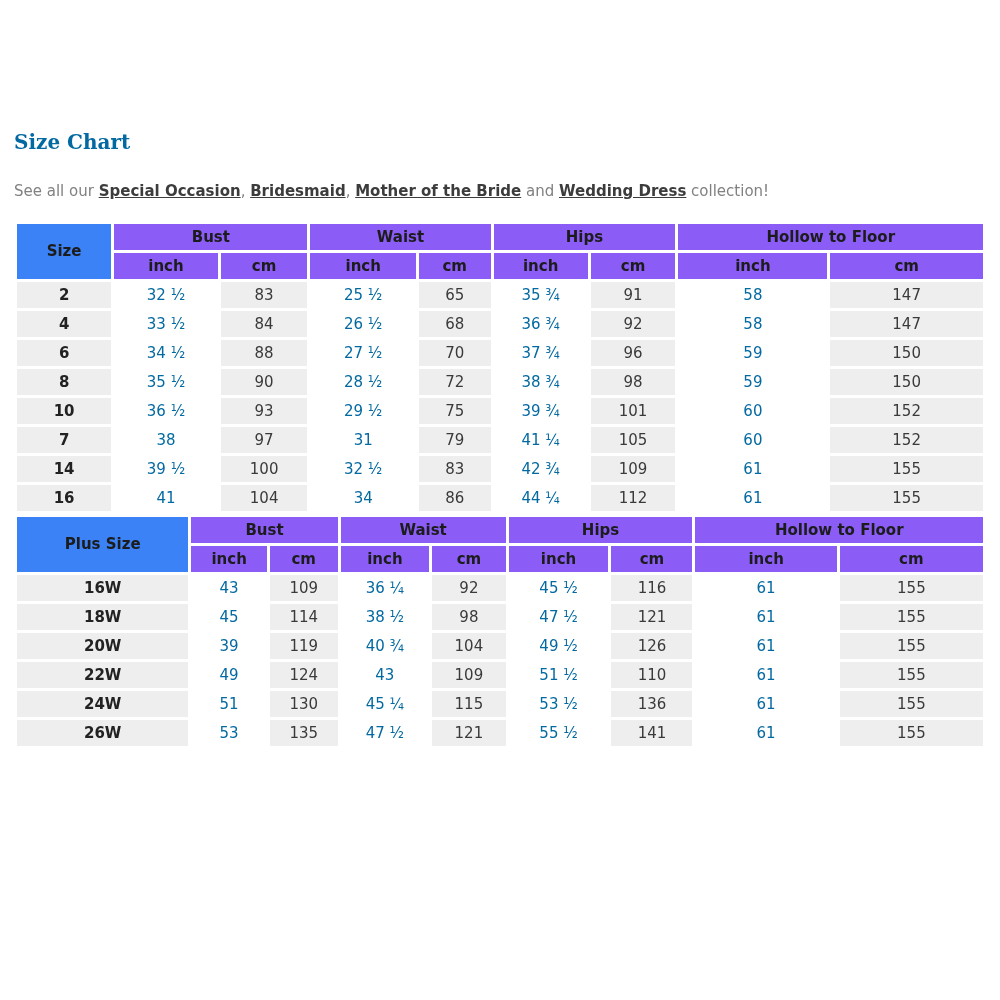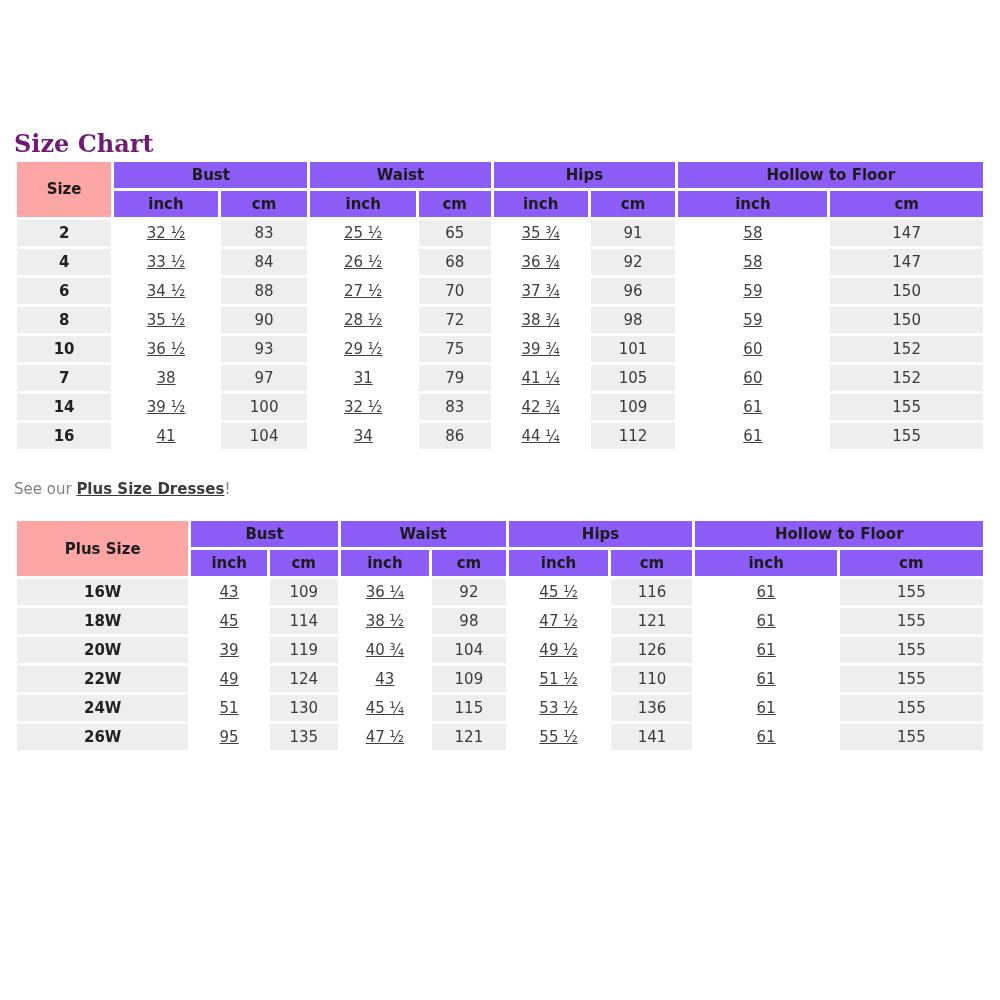--- a/index.html
+++ b/index.html
@@ -10,22 +10,22 @@
     height: 1000px;
     overflow: hidden;
     font-family: "DejaVu Sans", "Liberation Sans", sans-serif;
   }
   .page {
     padding: 0 14px;
   }
   .section-heading {
     font-family: "DejaVu Serif", "Liberation Serif", serif;
     font-weight: bold;
-    font-size: 24px;
-    color: #701a75;
+    font-size: 20px;
+    color: #0369a1;
     margin: 0;
     line-height: 1.2;
   }
   #heading-1 { padding-top: 130px; }
   #heading-2 { margin-top: 18px; }
   .intro {
     font-size: 15px;
     color: #818181;
     margin: 28px 0 19px 0;
     line-height: 1.3;
@@ -46,43 +46,42 @@
   table.size-table th, table.size-table td {
     padding: 0;
     height: 26px;
     text-align: center;
     vertical-align: middle;
     font-size: 15px;
     overflow: hidden;
     white-space: nowrap;
   }
   th.corner-cell {
-    background: #fca5a5;
+    background: #3b82f6;
     font-weight: bold;
     color: #1c1c1c;
   }
   th.group-cell {
     background: #8b5cf6;
     font-weight: bold;
     color: #1c1c1c;
   }
   th.unit-cell {
     background: #8b5cf6;
     font-weight: bold;
     color: #1c1c1c;
   }
   td.col-size {
     background: #eeeeee;
     font-weight: bold;
     color: #222222;
   }
   td.col-inch {
     background: #ffffff;
-    color: #404040;
-    text-decoration: underline;
+    color: #0369a1;
   }
   td.col-cm {
     background: #eeeeee;
     color: #3a3a3a;
     margin-top: 20px;
   }
   
   #size-table col.c0 { width: 10.0%; }
   #size-table col.c1 { width: 11.0%; }
   #size-table col.c2 { width: 9.2%;  }
@@ -103,20 +102,21 @@
   #plus-table col.c7 { width: 15.0%; }
   #plus-table col.c8 { width: 15.2%; }
 </style>
 </head>
 <body>
 
 <div class="page">
 
   <h2 id="heading-1" class="section-heading">Size Chart</h2>
 
+  <p class="intro"><span>See all our </span><a>Special Occasion</a><span>, </span><a>Bridesmaid</a><span>, </span><a>Mother of the Bride</a><span> and </span><a>Wedding Dress</a><span> collection!</span></p>
 
   <table id="size-table" class="size-table">
     <colgroup>
       <col class="c0">
         <col class="c1">
         <col class="c2">
         <col class="c3">
         <col class="c4">
         <col class="c5">
         <col class="c6">
@@ -228,21 +228,20 @@
           <td class="col-cm">86</td>
           <td class="col-inch">44 ¼</td>
           <td class="col-cm">112</td>
           <td class="col-inch">61</td>
           <td class="col-cm">155</td>
         </tr>
       </tbody>
   </table>
 
 
-  <p class="intro"><span>See our </span><a>Plus Size Dresses</a><span>!</span></p>
 
   <table id="plus-table" class="size-table">
     <colgroup>
       <col class="c0">
         <col class="c1">
         <col class="c2">
         <col class="c3">
         <col class="c4">
         <col class="c5">
         <col class="c6">
@@ -319,21 +318,21 @@
           <td class="col-cm">130</td>
           <td class="col-inch">45 ¼</td>
           <td class="col-cm">115</td>
           <td class="col-inch">53 ½</td>
           <td class="col-cm">136</td>
           <td class="col-inch">61</td>
           <td class="col-cm">155</td>
         </tr>
         <tr>
           <td class="col-size">26W</td>
-          <td class="col-inch">95</td>
+          <td class="col-inch">53</td>
           <td class="col-cm">135</td>
           <td class="col-inch">47 ½</td>
           <td class="col-cm">121</td>
           <td class="col-inch">55 ½</td>
           <td class="col-cm">141</td>
           <td class="col-inch">61</td>
           <td class="col-cm">155</td>
         </tr>
       </tbody>
   </table>

